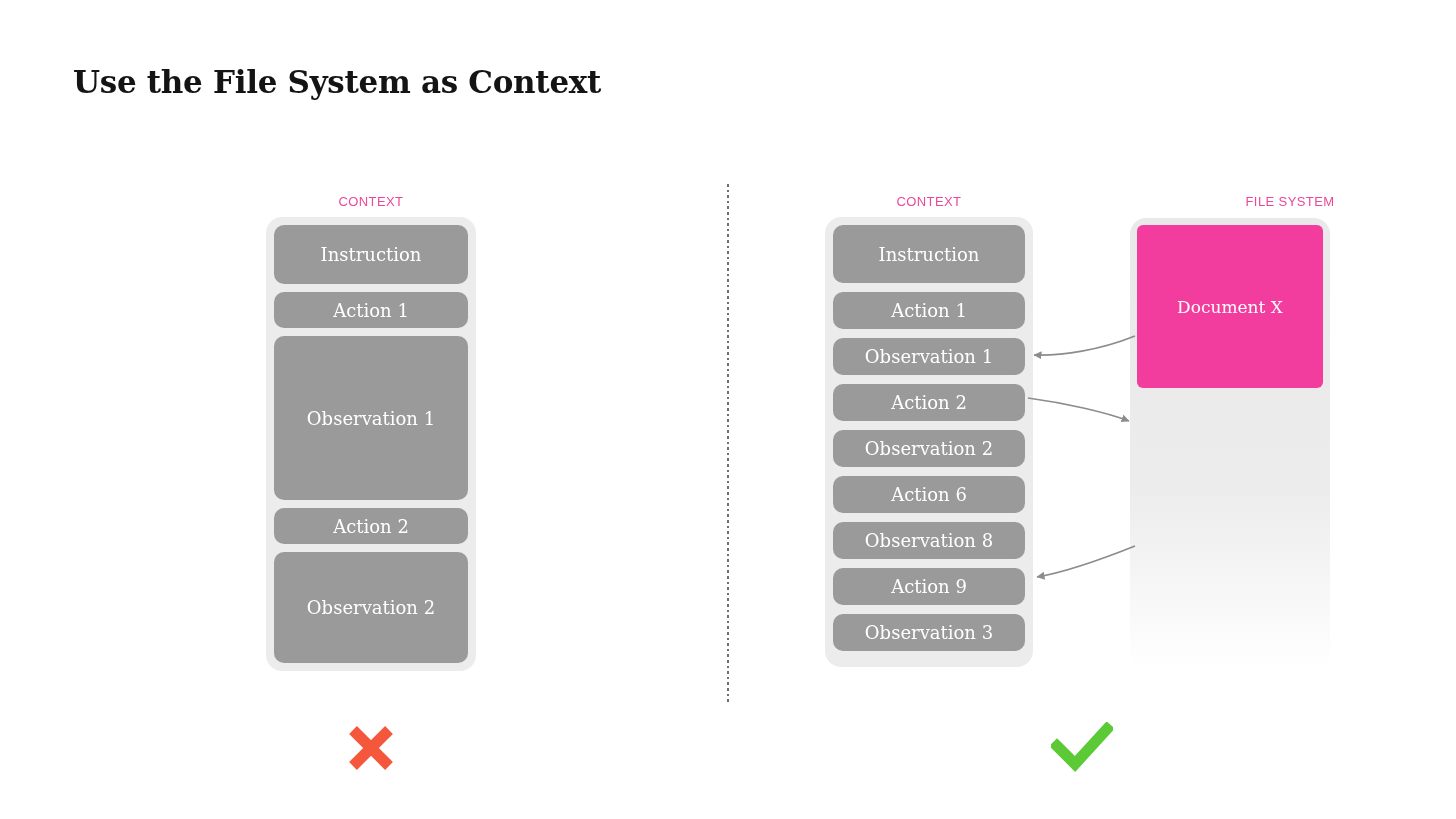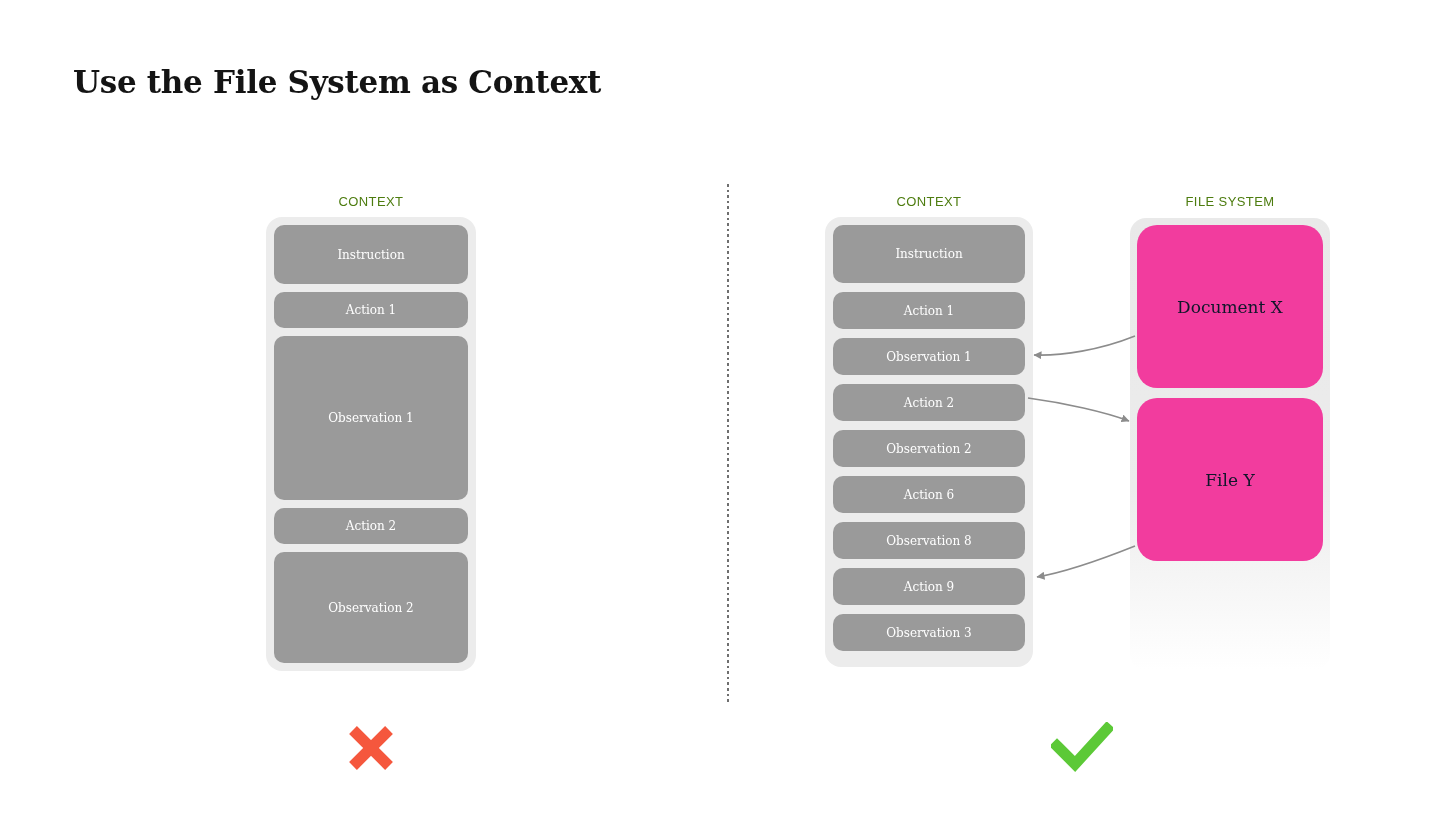--- a/index.html
+++ b/index.html
@@ -6,52 +6,52 @@
   body{width:1456px;height:819px;overflow:hidden;font-family:"Liberation Sans",sans-serif;}
   .stage{position:relative;width:1456px;height:656px;background:#ffffff;}
 
   .page-title{
     position:absolute;left:73px;top:64px;margin:0;
     font-family:"DejaVu Serif",serif;font-weight:700;font-size:31px;
     color:#141414;letter-spacing:-0.3px;white-space:nowrap;
   }
 
   .panel-label{
-    position:absolute;top:194px;font-size:13px;color:#4d7c0f;
+    position:absolute;top:194px;font-size:13px;color:#ec4899;
     letter-spacing:.4px;text-align:center;line-height:16px;
   }
   .label-left{left:266px;width:210px;}
   .label-right{left:825px;width:208px;}
-  .label-fs{left:1130px;width:200px;}
+  .label-fs{left:1190px;width:200px;}
 
   .ctx-panel{
     position:absolute;background:#ececec;border-radius:16px;padding:8px;
     display:flex;flex-direction:column;box-sizing:border-box;
   }
   .left-ctx{left:266px;top:217px;width:210px;height:454px;gap:8px;}
   .right-ctx{left:825px;top:217px;width:208px;height:450px;gap:9px;}
 
   .ctx-box{
     background:#9a9a9a;border-radius:10px;color:#ffffff;
-    font-family:"DejaVu Serif",serif;font-size:12px;
+    font-family:"DejaVu Serif",serif;font-size:18px;
     display:flex;align-items:center;justify-content:center;
     flex:0 0 auto;text-align:right;
   }
   .h59{height:59px}.h36{height:36px}.h164{height:164px}.h111{height:111px}
   .h58{height:58px}.h37{height:37px}
 
   .fs-panel{
     position:absolute;left:1130px;top:218px;width:200px;height:452px;
     border-radius:16px;padding:7px;box-sizing:border-box;
     display:flex;flex-direction:column;gap:10px;
     background:linear-gradient(to bottom,#e9e9e9 0%,#ececec 60%,rgba(236,236,236,.55) 78%,rgba(236,236,236,0) 100%);
   }
   .file-box{
-    background:#F23C9E;border-radius:20px;height:163px;flex:0 0 auto;
-    color:#0f172a;font-family:"DejaVu Serif",serif;font-size:17px;
+    background:#F23C9E;border-radius:6px;height:163px;flex:0 0 auto;
+    color:#ffffff;font-family:"DejaVu Serif",serif;font-size:17px;
     display:flex;align-items:center;justify-content:center;text-align:center;
   }
 
   .divider{
     position:absolute;left:727px;top:184px;width:2px;height:518px;
     background:repeating-linear-gradient(to bottom,#6f6f6f 0 2.6px,transparent 2.6px 5.6px);
   }
 
   .arrows-svg{position:absolute;left:0;top:0;width:1456px;height:819px;pointer-events:none;}
   .verdict-svg{position:absolute;pointer-events:none;}
@@ -85,21 +85,20 @@
     <div class="ctx-box h37">Observation 2</div>
     <div class="ctx-box h37">Action 6</div>
     <div class="ctx-box h37">Observation 8</div>
     <div class="ctx-box h37">Action 9</div>
     <div class="ctx-box h37">Observation 3</div>
   </div>
 
   <div class="panel-label label-fs">FILE SYSTEM</div>
   <div class="fs-panel">
     <div class="file-box">Document X</div>
-    <div class="file-box">File Y</div>
   </div>
 
   <svg class="arrows-svg" viewBox="0 0 1456 819">
     <defs>
       <marker id="ah" markerWidth="9" markerHeight="8" refX="7.5" refY="4" orient="auto" markerUnits="userSpaceOnUse">
         <path d="M0,0 L8,4 L0,8 Z" fill="#8c8c8c"></path>
       </marker>
     </defs>
     <g fill="none" stroke="#8C8C8C" stroke-width="1.6">
       <path d="M1135,336 C1100,350 1062,356 1034,355" marker-end="url(#ah)"></path>

